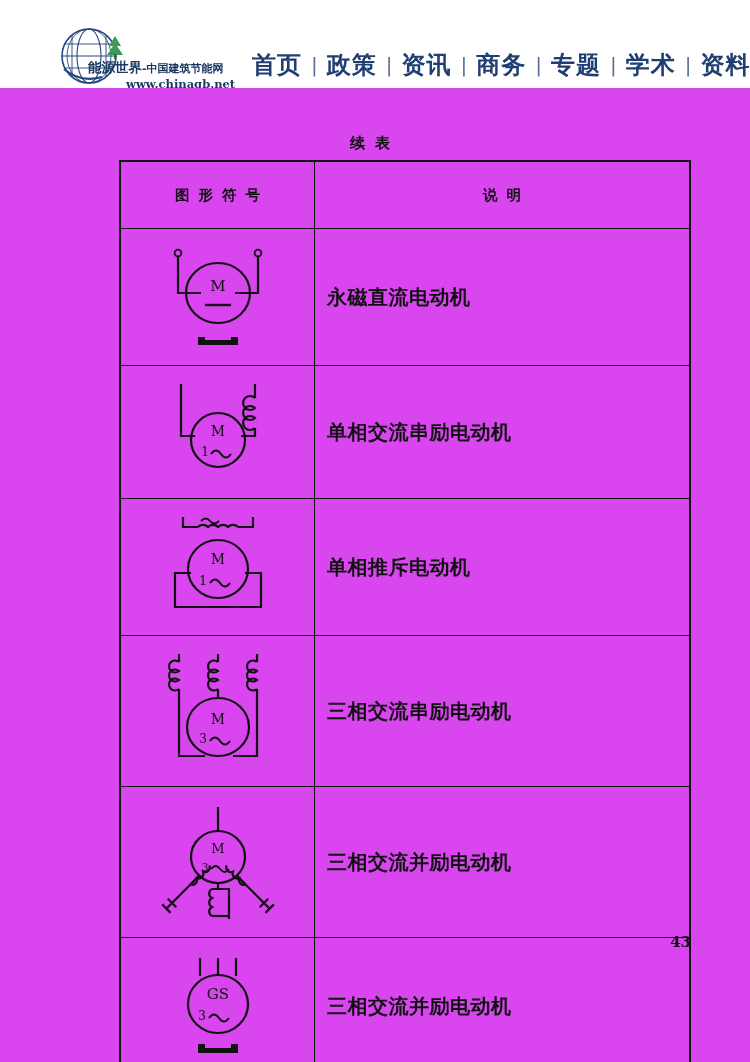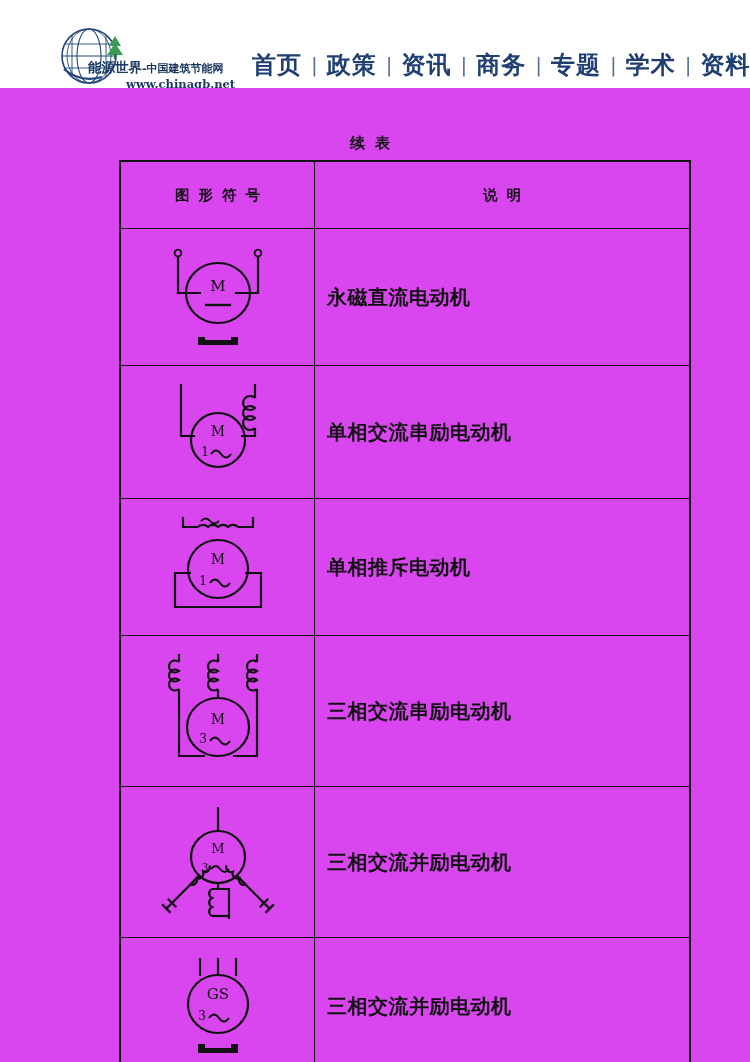--- a/index.html
+++ b/index.html
@@ -348,13 +348,14 @@
           <text x="59" y="70" text-anchor="middle" font-family="DejaVu Serif, Liberation Serif, serif" font-size="12" fill="#111">3</text>
           <path d="M66 68 q5 -7 10 0 q5 7 10 0" fill="none" stroke="#111" stroke-width="2"></path>
           <path d="M55 94 V103 H95 V94 H88 V98 H62 V94 Z" fill="#111"></path>
         </svg>
       </td>
       <td class="col-desc desc-cell">三相交流并励电动机</td>
     </tr>
   </tbody>
     </table>
 
+  <div id="page-number">43</div>
 </div>
 
 </body></html>

